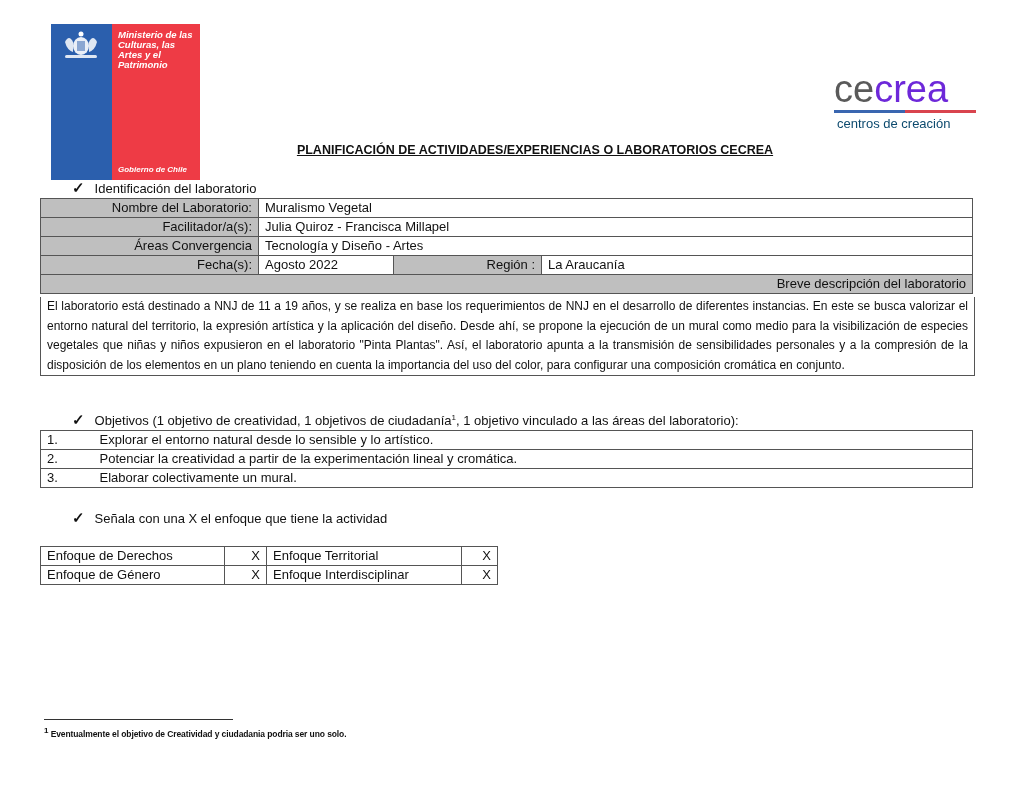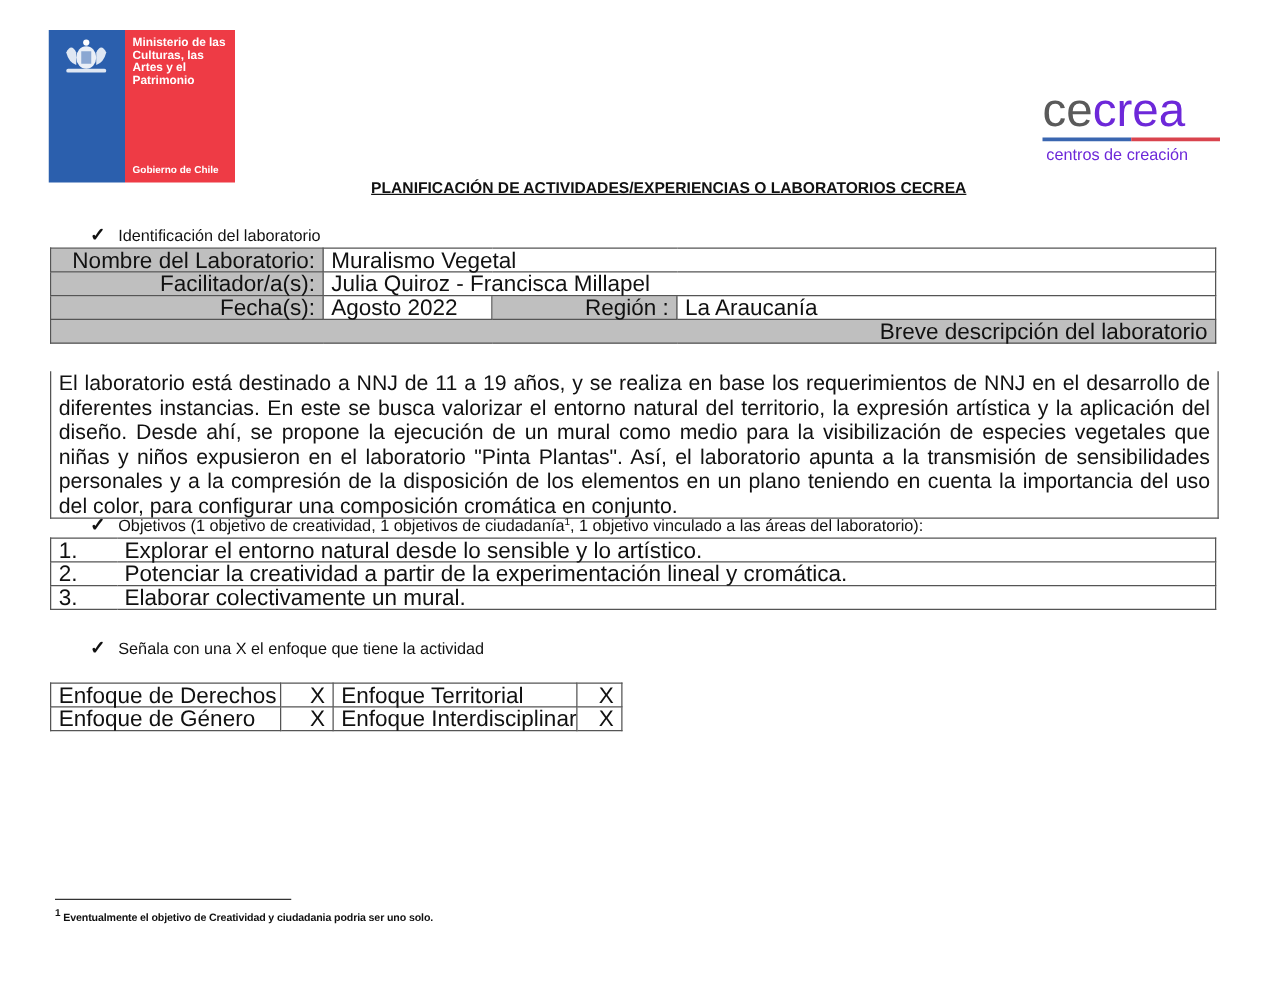--- a/index.html
+++ b/index.html
@@ -1,53 +1,53 @@
 <!DOCTYPE html>
 <html><head>
 <meta charset="utf-8">
 <style>
   html, body { margin: 0; padding: 0; background: #ffffff; }
   body { width: 1024px; height: 791px; position: relative; overflow: hidden;
          font-family: "Liberation Sans", sans-serif; color: #111; }
   .abs { position: absolute; }
 
   
-  #gov-logo { left: 39px; top: 24px; width: 149px; height: 122px; display: flex; }
+  #gov-logo { left: 51px; top: 24px; width: 149px; height: 156px; display: flex; font-style: italic; }
   #gov-logo .blue { width: 61px; height: 100%; background: #2b5fad; position: relative; }
   #gov-logo .red { flex: 1; height: 100%; background: #ee3b45; position: relative; color: #fff;
                    font-weight: bold; font-size: 9.5px; line-height: 10px; }
   #gov-logo .red .ministry { position: absolute; left: 6px; top: 6px; width: 80px; }
   #gov-logo .red .gob { position: absolute; left: 6px; bottom: 5px; font-size: 8px; }
   #gov-logo .crest { position: absolute; left: 8px; top: 6px; width: 45px; height: 32px; }
 
   
   #cecrea-logo { left: 834px; top: 70px; width: 142px; height: 62px; }
   #cecrea-logo .word { font-size: 38px; line-height: 38px; color: #555; letter-spacing: 0px; }
   #cecrea-logo .word .thin { font-weight: normal; color: #5a5a5a; }
   #cecrea-logo .word .bold { font-weight: normal; color: #6d28d9; }
   #cecrea-logo .bar { display: flex; height: 3px; margin-top: 2px; }
   #cecrea-logo .bar .b { flex: 1; background: #3a66b0; }
   #cecrea-logo .bar .r { flex: 1; background: #d9444e; }
-  #cecrea-logo .tag { font-size: 13px; color: #6d28d9; margin-top: 3px; padding-left: 3px; }
+  #cecrea-logo .tag { font-size: 13px; color: #0c4a6e; margin-top: 3px; padding-left: 3px; }
 
   #doc-title { left: 0; width: 1024px; top: 143px; text-align: center; font-weight: bold;
                text-decoration: underline; font-size: 12.5px; padding-left: 23px; }
 
   .section-head { font-size: 13px; display: flex; align-items: center; }
   .section-head .check { font-size: 15px; margin-right: 10px; font-weight: bold; }
 
-  table { border-collapse: collapse; font-size: 18px; }
+  table { border-collapse: collapse; font-size: 13px; }
   td { border: 1px solid #555; padding: 0 6px; height: 18px; line-height: 18px; white-space: nowrap; }
   .grey { background: #bfbfbf; }
   .right { text-align: right; }
   .center { text-align: right; }
 
   #ident-table { left: 40px; top: 198px; width: 933px; table-layout: fixed; }
   #desc-box { left: 40px; top: 297px; width: 921px; border: 1px solid #555; border-top: none;
-              padding: 0 6px; font-size: 17px; line-height: 19.5px; text-align: justify; }
+              padding: 0 6px; font-size: 12px; line-height: 19.5px; text-align: justify; }
 
   #obj-table { left: 40px; top: 430px; width: 933px; table-layout: fixed; }
   #enf-table { left: 40px; top: 546px; width: 458px; table-layout: fixed; padding-left: 26px; }
 
   #fn-rule { left: 44px; top: 719px; width: 189px; height: 1px; background: #333; }
   #footnote { left: 44px; top: 729px; font-size: 8.5px; font-weight: bold; letter-spacing: -0.1px; }
   sup { font-size: 8px; line-height: 0; }
 </style>
 </head>
 <body>
@@ -93,20 +93,24 @@
       <col>
     </colgroup>
   <tbody>
       <tr>
     <td class="grey right">Nombre del Laboratorio:</td>
     <td colspan="3">Muralismo Vegetal</td>
   </tr>
   <tr>
     <td class="grey right">Facilitador/a(s):</td>
     <td colspan="3">Julia Quiroz - Francisca Millapel</td>
+  </tr>
+  <tr>
+    <td class="grey right">Áreas  Convergencia</td>
+    <td colspan="3">Tecnología y Diseño - Artes</td>
   </tr>
   <tr>
     <td class="grey right">Fecha(s):</td>
     <td>Agosto 2022</td>
     <td class="grey right">Región :</td>
     <td>La Araucanía</td>
   </tr>
   <tr>
     <td colspan="4" class="grey center">Breve descripción del laboratorio</td>
   </tr>

